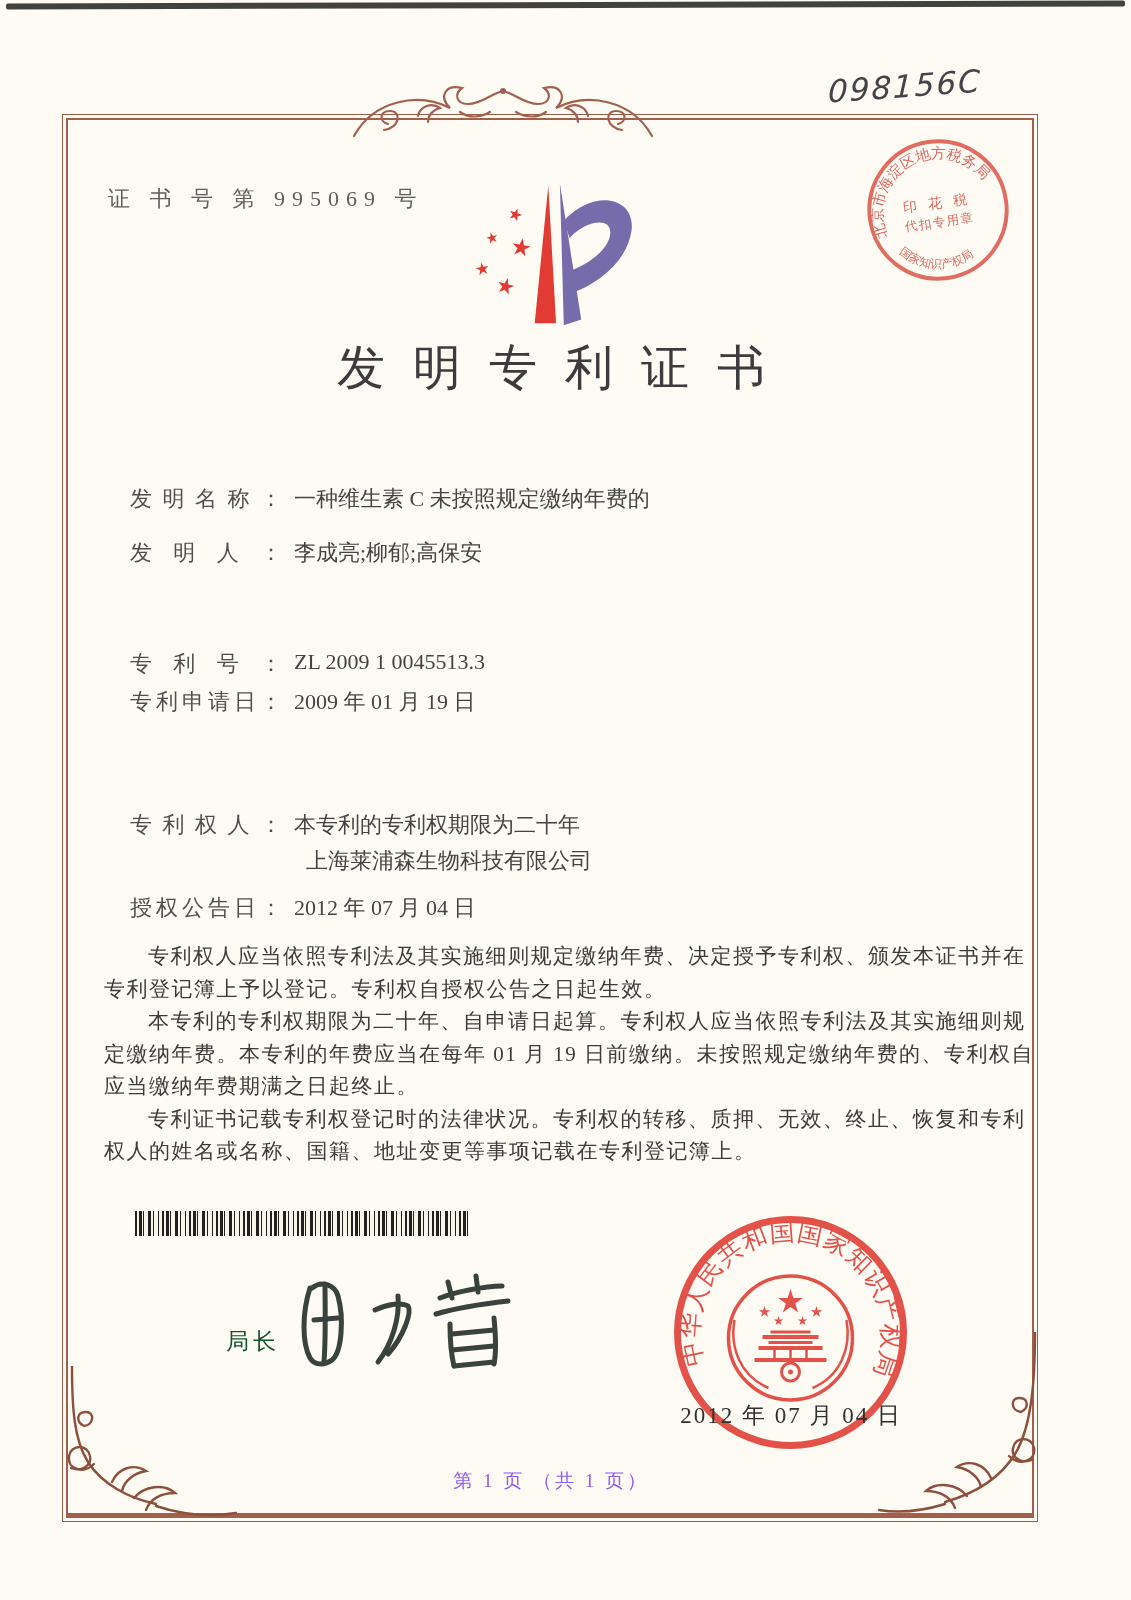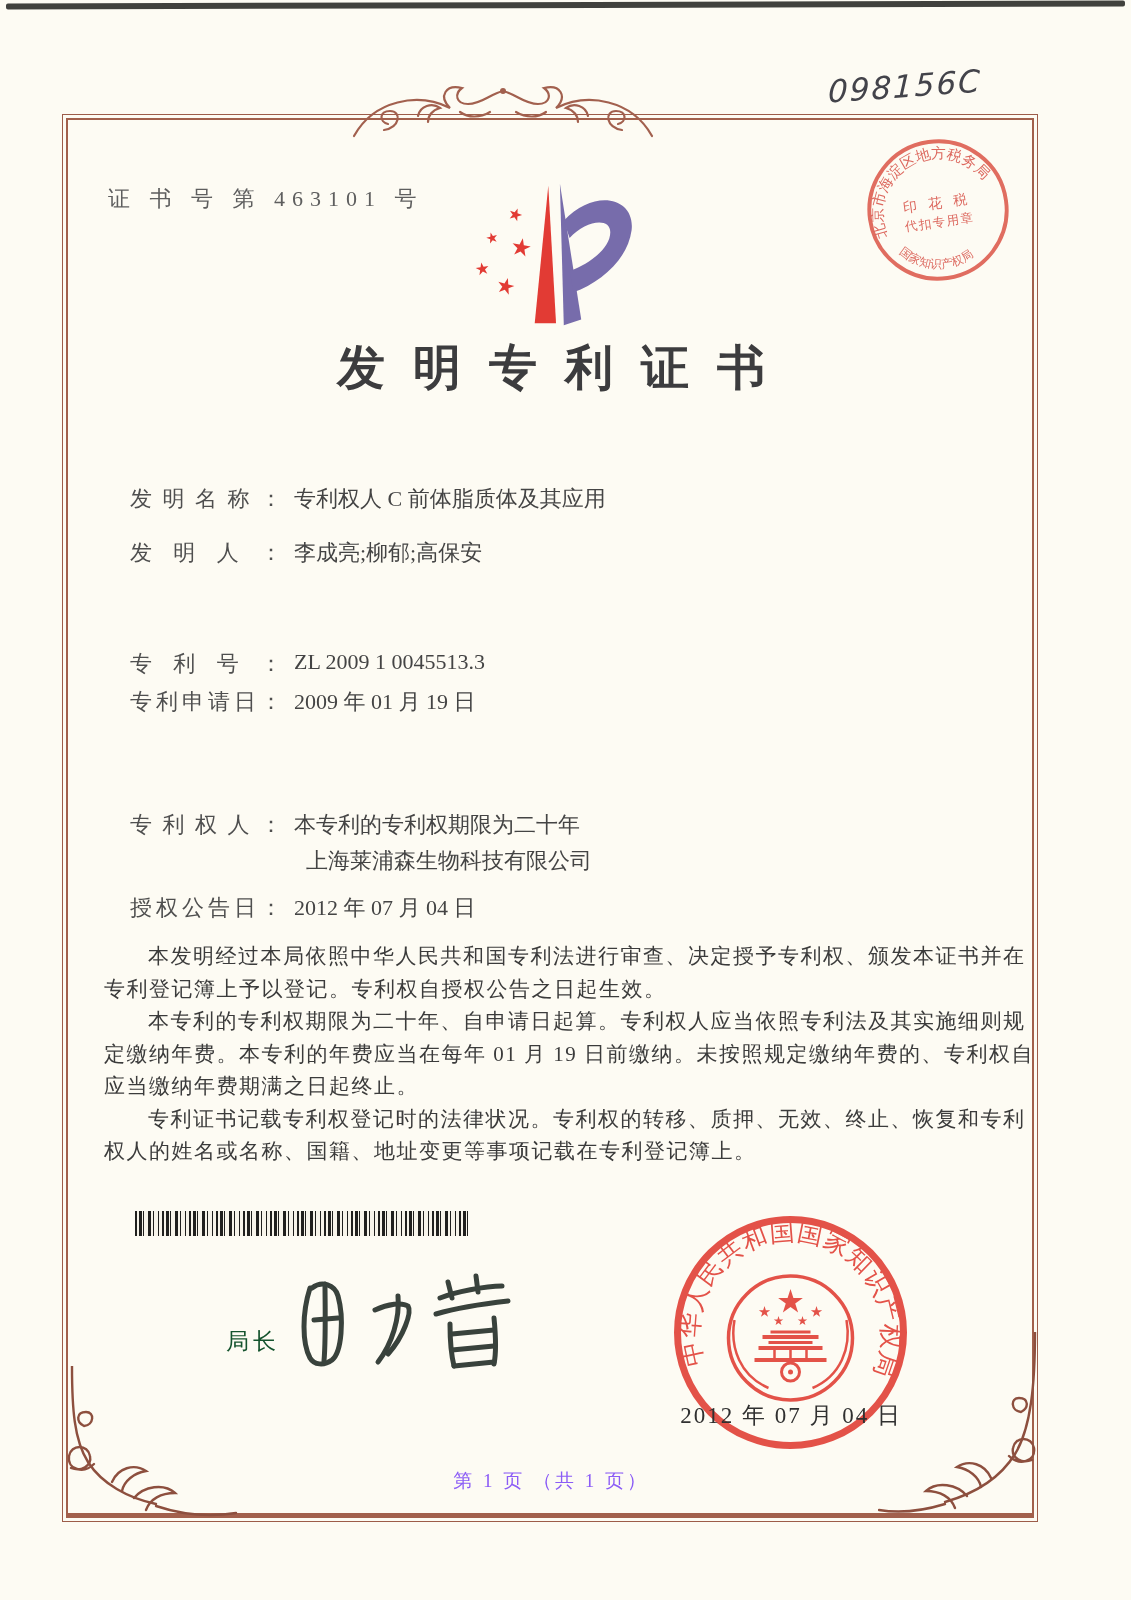--- a/index.html
+++ b/index.html
@@ -14,21 +14,21 @@
   
   .frame{left:62px;top:114px;width:976px;height:1408px;border:1.5px solid #9d5c49;box-sizing:border-box;z-index:3;pointer-events:none;}
   .frame-inner{position:absolute;left:3px;top:3px;right:3px;bottom:3px;border:2px solid #a2604c;border-bottom-width:5px;}
   
   .guilloche{left:66px;top:1230px;width:968px;height:288px;z-index:1;}
   
   .handwritten{left:828px;top:68px;font-family:"DejaVu Sans",sans-serif;font-style:italic;font-size:31px;color:#43434a;transform:rotate(-4deg) skewX(-6deg);letter-spacing:2px;z-index:4;}
   .certno{left:108px;top:184px;font-size:22px;letter-spacing:7px;color:#5e5e5e;z-index:4;}
   .logo{left:452px;top:178px;z-index:4;}
   .taxstamp{left:860px;top:132px;z-index:4;transform:rotate(-8deg);opacity:.88;}
-  .title{left:62px;top:336px;width:978px;text-align:center;font-size:48px;font-weight:700;letter-spacing:28px;text-indent:28px;color:#3c3c3e;z-index:4;}
+  .title{left:62px;top:336px;width:978px;text-align:center;font-size:48px;font-weight:400;letter-spacing:28px;text-indent:28px;color:#3c3c3e;z-index:4;}
   .field-row{left:130px;font-size:22px;color:#4a4a4a;z-index:4;white-space:nowrap;}
   .field-label{display:inline-block;width:152px;text-align:justify;text-align-last:justify;color:#4f4f4f;vertical-align:top;}
   .field-value{margin-left:12px;color:#444;}
   .field-value2{position:absolute;left:164px;top:36px;margin-left:12px;color:#444;white-space:nowrap;}
   .body-text{left:104px;top:940px;width:936px;font-size:21px;line-height:32.5px;color:#3b3b3b;letter-spacing:1.5px;z-index:4;}
   .body-text p{margin:0;text-indent:44px;}
   .barcode{left:135px;top:1211px;width:333px;height:25px;z-index:4;
     background:repeating-linear-gradient(90deg,
       #20201e 0 2px,#f7f4ea 2px 4px,#20201e 4px 7px,#f7f4ea 7px 8px,
       #20201e 8px 9px,#f7f4ea 9px 13px,#20201e 13px 16px,#f7f4ea 16px 18px,
@@ -113,21 +113,21 @@
     <path d="M34 124 c-10 10 -27 6 -25 -8 c2 -12 19 -12 21 0 c2 10 -9 16 -19 12"></path>
     <path d="M52 146 c6 -14 22 -19 34 -11 c-12 2 -22 10 -24 20"></path>
     <path d="M76 164 c10 -12 30 -15 41 -5 c-14 0 -25 6 -29 17"></path>
     <path d="M98 172 C124 180 146 181 164 178"></path>
     <path d="M22 80 c-8 -4 -8 -14 2 -14 c9 0 8 13 -2 14"></path>
   </g>
 </svg>
 
 <div class="abs handwritten">098156C</div>
 
-<div class="abs certno">证 书 号 第 463101 号</div>
+<div class="abs certno">证 书 号 第 995069 号</div>
 
 <svg class="abs logo" width="210" height="155" viewBox="0 0 210 160">
   <g fill="#e23b34">
     <polygon points="0,-1 0.2245,-0.309 0.951,-0.309 0.3633,0.118 0.5878,0.809 0,0.382 -0.5878,0.809 -0.3633,0.118 -0.951,-0.309 -0.2245,-0.309" transform="translate(62,38) scale(7) rotate(20)"></polygon>
     <polygon points="0,-1 0.2245,-0.309 0.951,-0.309 0.3633,0.118 0.5878,0.809 0,0.382 -0.5878,0.809 -0.3633,0.118 -0.951,-0.309 -0.2245,-0.309" transform="translate(38,62) scale(6) rotate(-15)"></polygon>
     <polygon points="0,-1 0.2245,-0.309 0.951,-0.309 0.3633,0.118 0.5878,0.809 0,0.382 -0.5878,0.809 -0.3633,0.118 -0.951,-0.309 -0.2245,-0.309" transform="translate(68,72) scale(10) rotate(10)"></polygon>
     <polygon points="0,-1 0.2245,-0.309 0.951,-0.309 0.3633,0.118 0.5878,0.809 0,0.382 -0.5878,0.809 -0.3633,0.118 -0.951,-0.309 -0.2245,-0.309" transform="translate(28,94) scale(7) rotate(-10)"></polygon>
     <polygon points="0,-1 0.2245,-0.309 0.951,-0.309 0.3633,0.118 0.5878,0.809 0,0.382 -0.5878,0.809 -0.3633,0.118 -0.951,-0.309 -0.2245,-0.309" transform="translate(52,112) scale(9) rotate(15)"></polygon>
     <polygon points="96,8 104,150 82,150"></polygon>
   </g>
@@ -149,41 +149,41 @@
   <text font-size="15" fill="#d8544a" font-family="Liberation Serif, DejaVu Serif, serif">
     <textPath href="#taxBottomArc" startOffset="8%">国家知识产权局</textPath>
   </text>
   <text x="100" y="97" text-anchor="middle" font-size="18" letter-spacing="5" fill="#d8544a">印 花 税</text>
   <text x="100" y="121" text-anchor="middle" font-size="16" letter-spacing="2" fill="#d8544a">代扣专用章</text>
 </svg>
 
 <div class="abs title">发明专利证书</div>
 
 <div class="abs field-row" style="top:484px">
-  <span class="field-label">发明名称：</span><span class="field-value">专利权人 C 前体脂质体及其应用</span>
+  <span class="field-label">发明名称：</span><span class="field-value">一种维生素 C 未按照规定缴纳年费的</span>
 </div>
 <div class="abs field-row" style="top:538px">
   <span class="field-label">发明人：</span><span class="field-value">李成亮;柳郁;高保安</span>
 </div>
 <div class="abs field-row" style="top:649px">
   <span class="field-label">专利号：</span><span class="field-value">ZL 2009 1 0045513.3</span>
 </div>
 <div class="abs field-row" style="top:687px">
   <span class="field-label">专利申请日：</span><span class="field-value">2009 年 01 月 19 日</span>
 </div>
 <div class="abs field-row" style="top:810px">
   <span class="field-label">专利权人：</span><span class="field-value">本专利的专利权期限为二十年</span>
   <span class="field-value2">上海莱浦森生物科技有限公司</span>
 </div>
 <div class="abs field-row" style="top:893px">
   <span class="field-label">授权公告日：</span><span class="field-value">2012 年 07 月 04 日</span>
 </div>
 
 <div class="abs body-text">
-  <p>本发明经过本局依照中华人民共和国专利法进行审查、决定授予专利权、颁发本证书并在专利登记簿上予以登记。专利权自授权公告之日起生效。</p>
+  <p>专利权人应当依照专利法及其实施细则规定缴纳年费、决定授予专利权、颁发本证书并在专利登记簿上予以登记。专利权自授权公告之日起生效。</p>
   <p>本专利的专利权期限为二十年、自申请日起算。专利权人应当依照专利法及其实施细则规定缴纳年费。本专利的年费应当在每年 01 月 19 日前缴纳。未按照规定缴纳年费的、专利权自应当缴纳年费期满之日起终止。</p>
   <p>专利证书记载专利权登记时的法律状况。专利权的转移、质押、无效、终止、恢复和专利权人的姓名或名称、国籍、地址变更等事项记载在专利登记簿上。</p>
 </div>
 
 <div class="abs barcode"></div>
 
 <div class="abs sig-label">局长</div>
 <svg class="abs autograph" width="235" height="135" viewBox="0 0 235 135" role="img" aria-label="田力普">
   <g fill="none" stroke="#39423c" stroke-width="5" stroke-linecap="round" stroke-linejoin="round">
     <path d="M30 30 C22 55 22 85 30 100 C34 107 44 108 52 102 C62 94 64 60 58 38 C55 27 42 22 32 30"></path>

